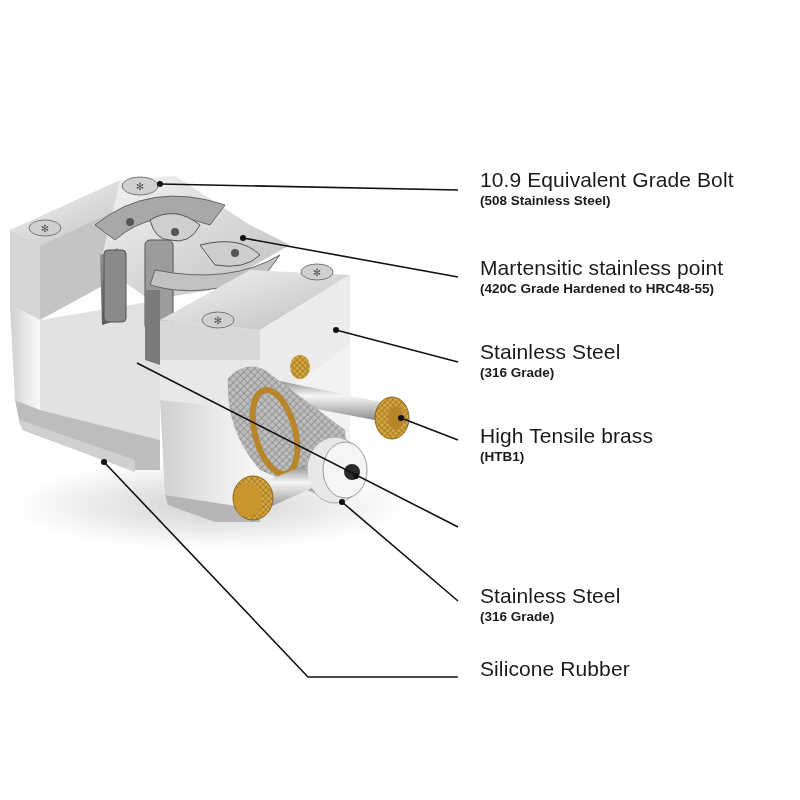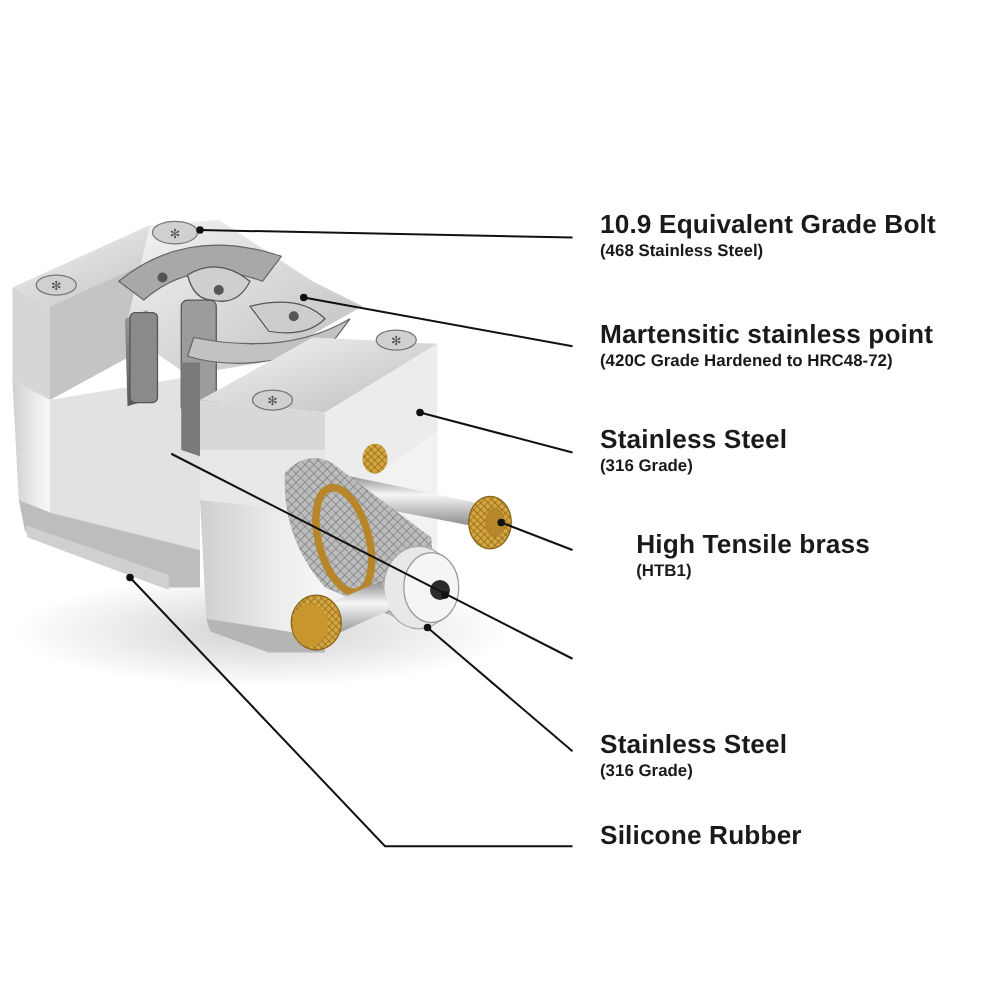--- a/index.html
+++ b/index.html
@@ -1,20 +1,20 @@
 <!DOCTYPE html>
 <html><head>
 <meta charset="utf-8">
 <style>
   html, body { margin:0; padding:0; background:#ffffff; }
   body { width:800px; height:800px; position:relative; overflow:hidden;
          font-family:"Liberation Sans", "DejaVu Sans", sans-serif; color:#1a1a1a; }
   #product { position:absolute; left:0; top:0; width:800px; height:800px; }
   .callout { position:absolute; left:480px; }
-  .callout .title { font-size:21px; font-weight:bold; line-height:24px; letter-spacing:0.1px; white-space:nowrap; }
+  .callout .title { font-size:21px; font-weight:normal; line-height:24px; letter-spacing:0.1px; white-space:nowrap; }
   .callout .sub { font-size:13.5px; font-weight:bold; line-height:17px; white-space:nowrap; }
 </style>
 </head>
 <body>
 
 <svg id="product" viewBox="0 0 800 800" xmlns="http://www.w3.org/2000/svg">
   <defs>
     <linearGradient id="steelLight" x1="0" y1="0" x2="1" y2="1">
       <stop offset="0" stop-color="#f4f4f4"></stop>
         <stop offset="0.5" stop-color="#d9d9d9"></stop>
@@ -137,31 +137,31 @@
     <circle cx="336" cy="330" r="3"></circle>
     <circle cx="401" cy="418" r="3"></circle>
     <circle cx="356" cy="476" r="3"></circle>
     <circle cx="342" cy="502" r="3"></circle>
     <circle cx="104" cy="462" r="3"></circle>
   </g>
 </svg>
 
 <div class="callout" style="top:168px;">
   <div class="title">10.9 Equivalent Grade Bolt</div>
-  <div class="sub">(468 Stainless Steel)</div>
+  <div class="sub">(508 Stainless Steel)</div>
 </div>
 <div class="callout" style="top:256px;">
   <div class="title">Martensitic stainless point</div>
-  <div class="sub">(420C Grade Hardened to HRC48-72)</div>
+  <div class="sub">(420C Grade Hardened to HRC48-55)</div>
 </div>
 <div class="callout" style="top:340px;">
   <div class="title">Stainless Steel</div>
   <div class="sub">(316 Grade)</div>
 </div>
-<div class="callout" style="top:424px;margin-left:29px;">
+<div class="callout" style="top:424px;">
   <div class="title">High Tensile brass</div>
   <div class="sub">(HTB1)</div>
 </div>
 <div class="callout" style="top:509px;">
 </div>
 <div class="callout" style="top:584px;">
   <div class="title">Stainless Steel</div>
   <div class="sub">(316 Grade)</div>
 </div>
 <div class="callout" style="top:657px;">

